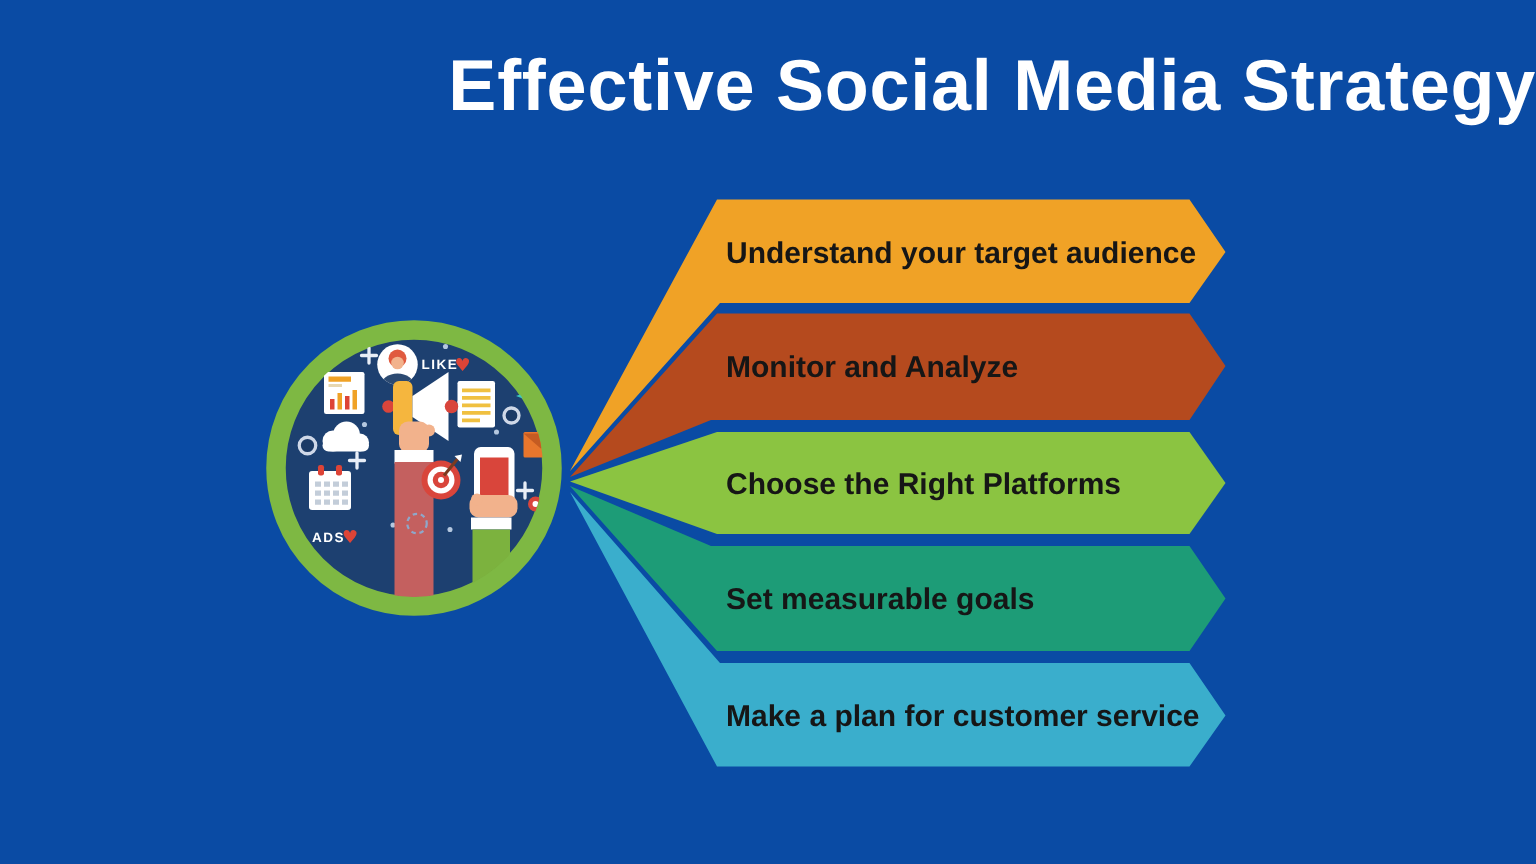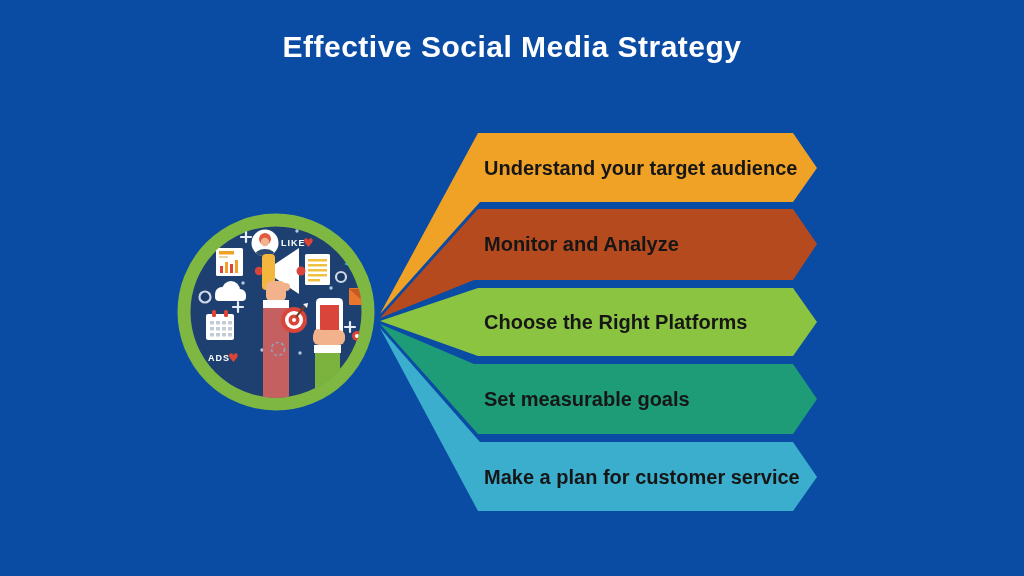--- a/index.html
+++ b/index.html
@@ -7,23 +7,23 @@
     width: 1024px; height: 576px;
     background: #0a4ba4;
     overflow: hidden;
     font-family: "Liberation Sans", sans-serif;
     position: relative;
   }
   .canvas { position: absolute; inset: 0; width: 1024px; height: 576px; }
   .title {
     position: absolute;
     top: 30px; left: 0; width: 1024px;
-    text-align: center;
+    text-align: right;
     color: #ffffff;
-    font-size: 30px;
+    font-size: 48px;
     font-weight: 700;
     letter-spacing: 0.5px;
   }
   svg.scene { position: absolute; left: 0; top: 0; }
   svg text.banner-label {
     font-family: "Liberation Sans", sans-serif;
     font-size: 20px;
     font-weight: 700;
   }
   svg text.mini-label {

